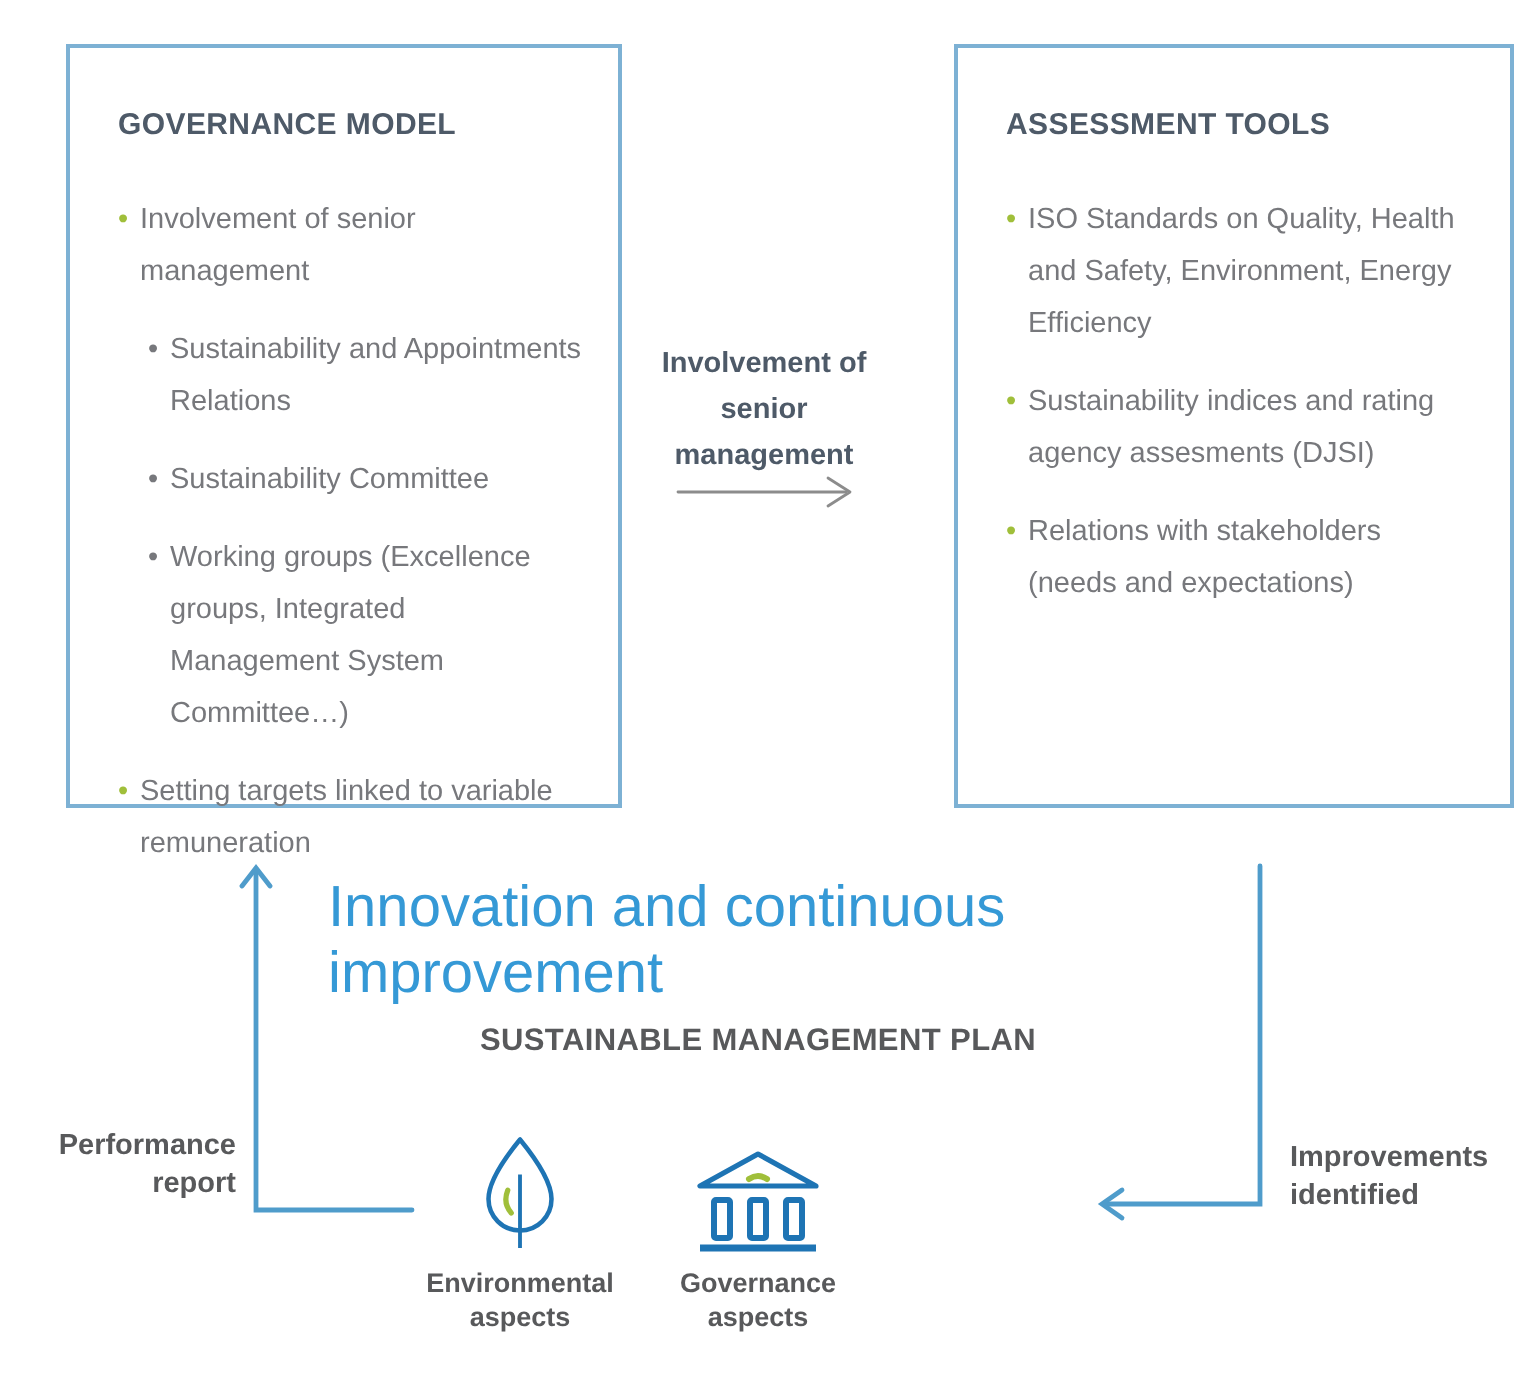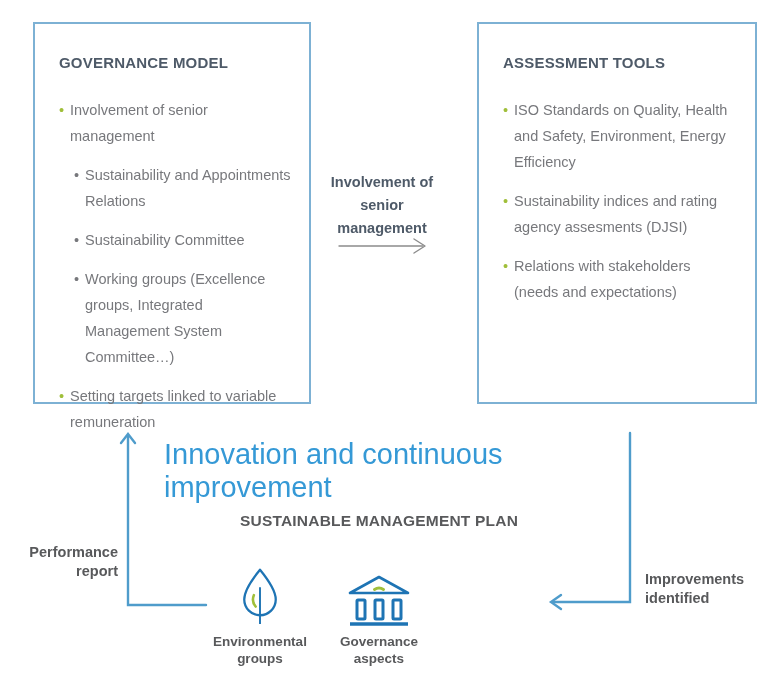--- a/index.html
+++ b/index.html
@@ -35,21 +35,21 @@
 
   .connector-label{position:absolute;left:327px;top:171px;width:110px;text-align:center;
                    font-weight:bold;font-size:14.5px;line-height:23px;color:var(--heading);}
 
   .cycle-title{position:absolute;left:164px;top:438px;width:430px;
                font-size:29px;line-height:33px;color:var(--blue-title);}
   .plan-heading{position:absolute;left:164px;top:512px;width:430px;text-align:center;
                 font-weight:bold;font-size:15.5px;letter-spacing:0.2px;color:var(--dark);}
 
   .side-label{position:absolute;font-weight:bold;font-size:14.5px;line-height:19px;color:var(--dark);}
-  .side-label.left{left:16px;top:543px;width:102px;text-align:right;}
+  .side-label.left{left:16px;top:564px;width:102px;text-align:right;}
   .side-label.right{left:645px;top:570px;width:112px;text-align:left;}
 
   .aspect{position:absolute;top:564px;width:112px;display:flex;flex-direction:column;align-items:center;}
   .aspect.env{left:204px;}
   .aspect.gov{left:323px;}
   .aspect.soc{left:439px;}
   .aspect .icon{height:62px;display:flex;align-items:flex-end;justify-content:center;}
   .aspect .label{margin-top:7px;font-weight:bold;font-size:13.5px;line-height:17px;
                  color:var(--dark);text-align:center;}
   .icon svg{display:block;}
@@ -129,21 +129,21 @@
   <div class="side-label right">Improvements identified</div>
 
   <div class="aspect env">
     <div class="icon">
       <svg width="56" height="60" viewBox="0 0 64 68">
         <path class="stroke-blue" stroke-width="2.6" stroke-linejoin="round" d="M32 4 Q14 26 14 38 A18 18 0 0 0 50 38 Q50 26 32 4 Z"></path>
         <line class="stroke-blue" stroke-width="2.2" x1="32" y1="24" x2="32" y2="66"></line>
         <path class="stroke-green" stroke-width="3" stroke-linecap="round" d="M25 33 C 23 38 23.5 42 27 46"></path>
       </svg>
     </div>
-    <div class="label">Environmental groups</div>
+    <div class="label">Environmental aspects</div>
   </div>
 
   <div class="aspect gov">
     <div class="icon">
       <svg width="68" height="52" viewBox="0 0 68 52">
         <polygon class="stroke-blue" stroke-width="2.6" stroke-linejoin="round" points="34,3 5,19 63,19"></polygon>
         <path class="stroke-green" stroke-width="3" stroke-linecap="round" d="M29.5 15.5 Q 34 12.5 38.5 15.5"></path>
         <rect class="stroke-blue" stroke-width="3" x="12" y="26" width="8" height="19" rx="1"></rect>
         <rect class="stroke-blue" stroke-width="3" x="30" y="26" width="8" height="19" rx="1"></rect>
         <rect class="stroke-blue" stroke-width="3" x="48" y="26" width="8" height="19" rx="1"></rect>

